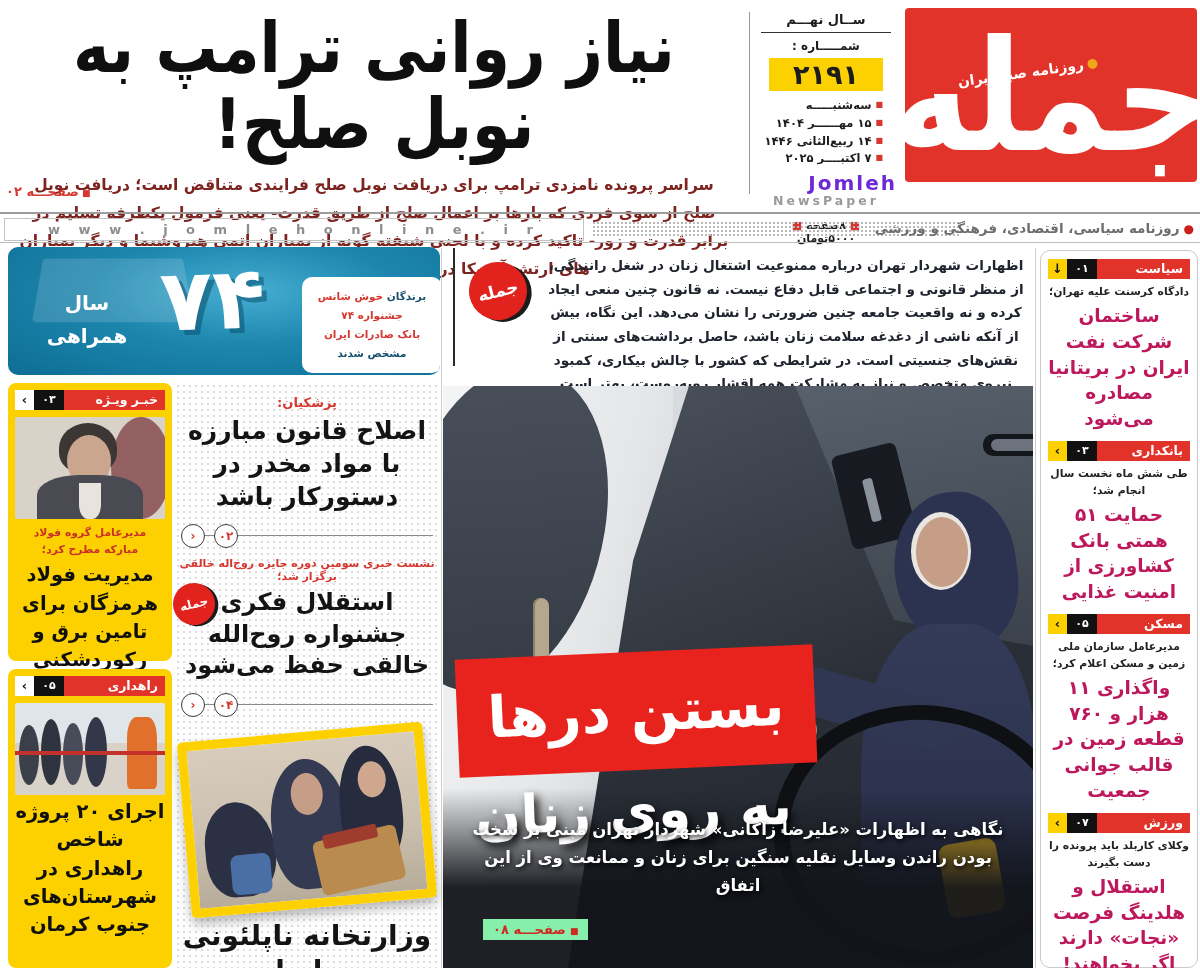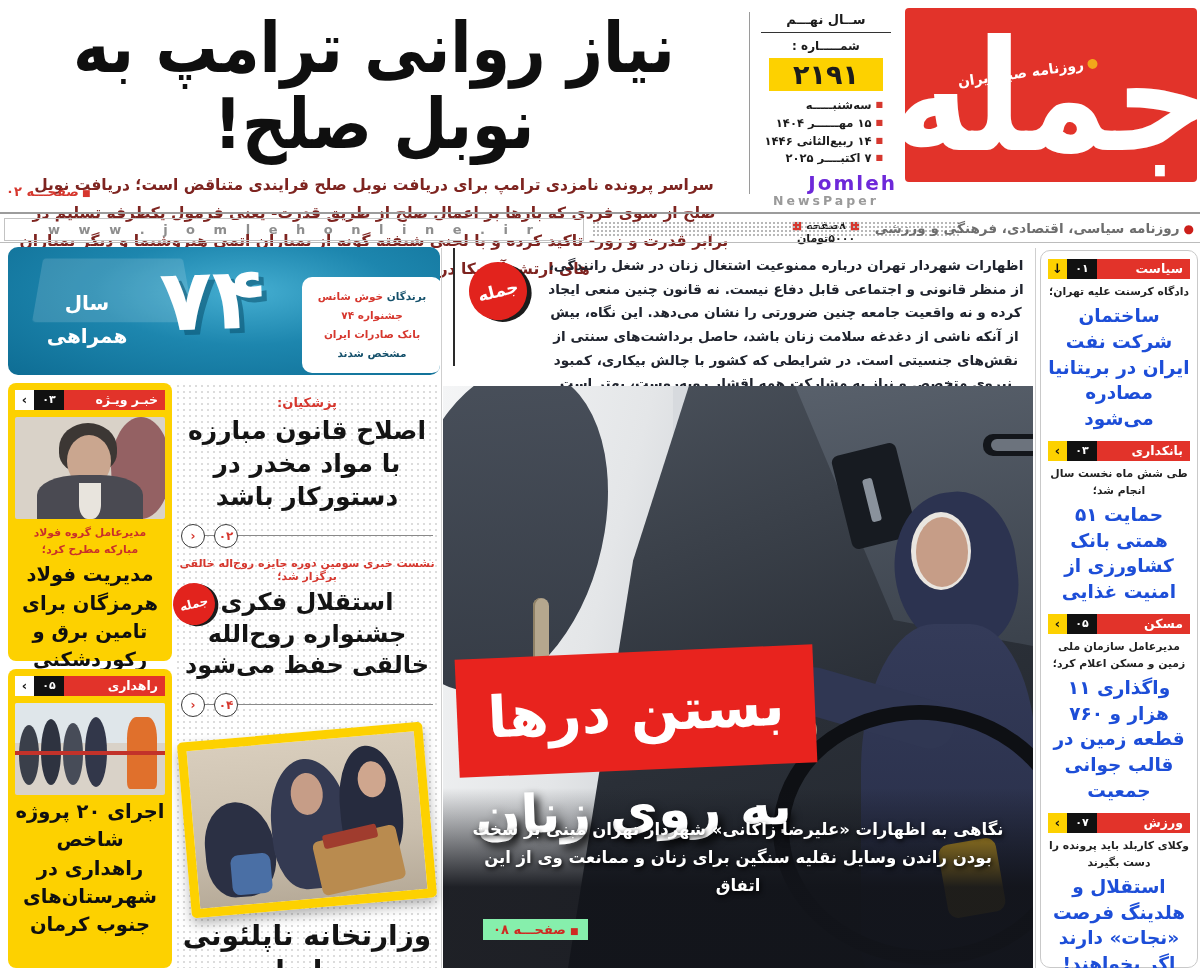--- a/index.html
+++ b/index.html
@@ -140,21 +140,21 @@
                  text-align:right;padding-left:6px;padding-right:7px;}
   .yphoto{margin-top:7px;height:102px;border-radius:2px;position:relative;overflow:hidden;background:#d9d2c8;}
   .yphoto2{height:92px;}
   .ykick{color:#c9302a;font-size:10.8px;font-weight:bold;line-height:1.55;margin-top:6px;}
   .yhead{color:#101010;font-size:19.5px;font-weight:bold;line-height:1.45;margin-top:3px;letter-spacing:-0.5px;}
 
   
   .sidebar{left:1040px;top:250px;width:158px;height:718px;border:1px solid #c9c9c9;border-radius:10px;
            background:#fff;padding:8px 7px;box-sizing:border-box;text-align:center;}
   .s-kick{color:#222;font-size:10.8px;font-weight:600;line-height:1.55;margin-top:5px;}
-  .s-head{color:#1d4ed8;font-size:18.5px;font-weight:bold;line-height:1.4;margin-top:2px;margin-bottom:9px;letter-spacing:-0.5px;}
+  .s-head{color:#be185d;font-size:18.5px;font-weight:bold;line-height:1.4;margin-top:2px;margin-bottom:9px;letter-spacing:-0.5px;}
 
   .sq-red{color:#d6372e;}
 </style>
 </head>
 <body>
 
 <div class="page">
 
   <div class="abs mast-box">
     <div class="mast-logo">جمله</div>

